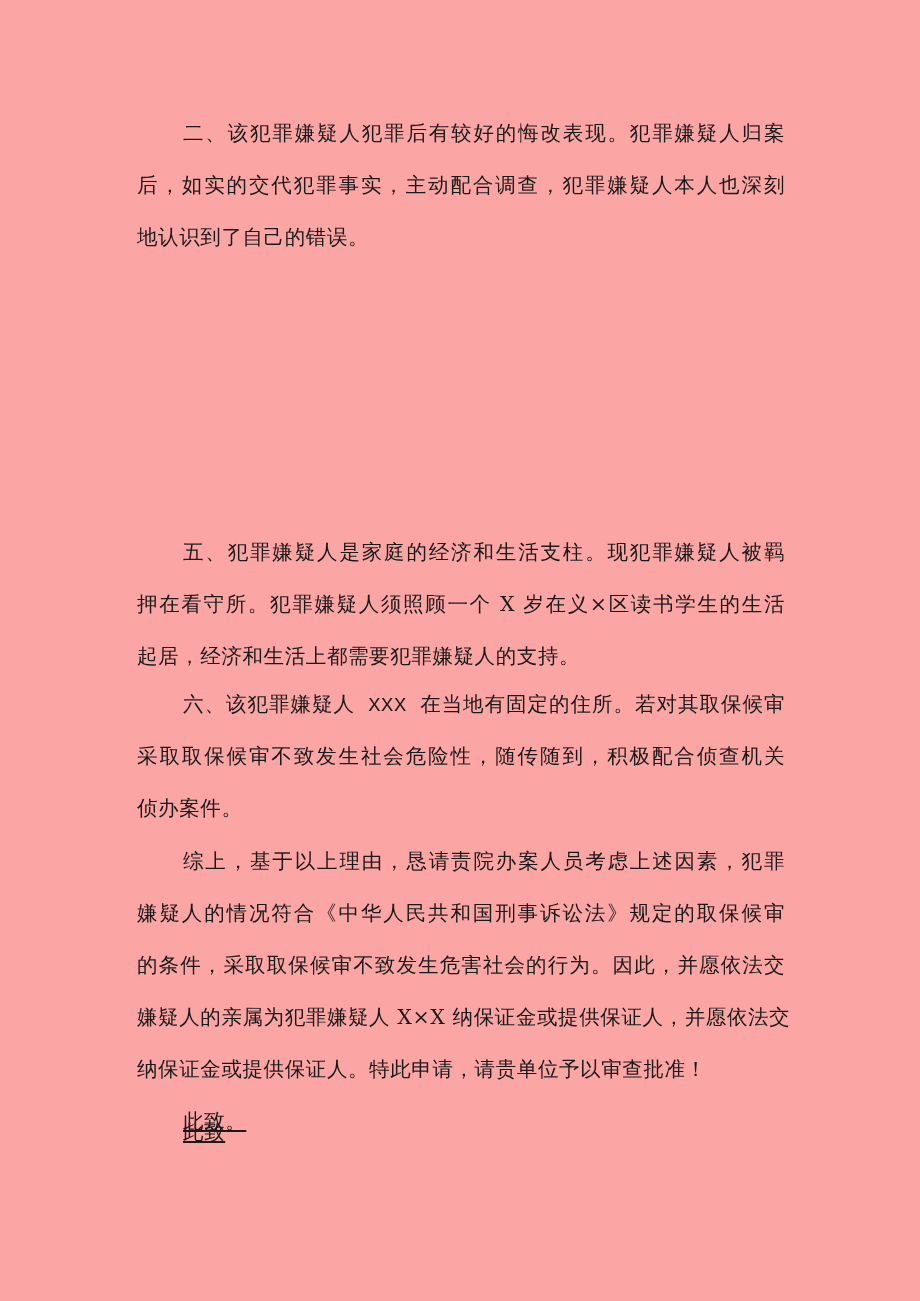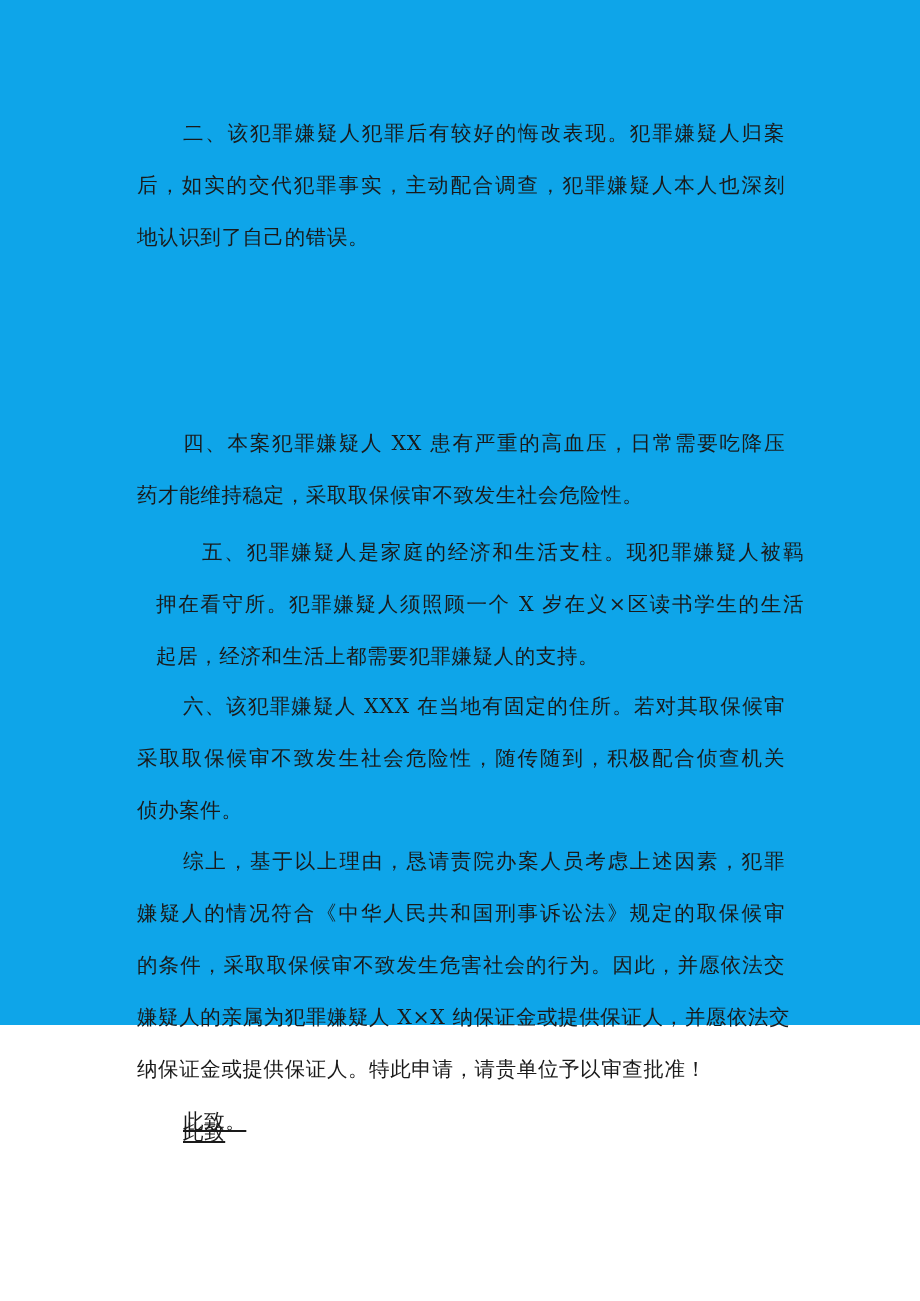--- a/index.html
+++ b/index.html
@@ -12,22 +12,22 @@
       height: 1301px;
       position: relative;
       overflow: hidden;
       font-family: "DejaVu Serif", "Liberation Serif", serif;
       color: #1a1a1a;
     }
     .page {
       position: absolute;
       left: 0; top: 0;
       width: 920px;
-      height: 1025px;
-      background: #0ea5e9;
+      height: 1301px;
+      background: #fca5a5;
     }
     .para {
       position: absolute;
       left: 137px;
       width: 648px;
       font-size: 20.5px;
       line-height: 52px;
       letter-spacing: 0.6px;
       text-align: justify;
       margin: 0;
@@ -54,32 +54,28 @@
 
 <div class="page">
 
   <div class="para" style="top:107px;">
     <span class="line first">二、该犯罪嫌疑人犯罪后有较好的悔改表现。犯罪嫌疑人归案</span>
     <span class="line">后，如实的交代犯罪事实，主动配合调查，犯罪嫌疑人本人也深刻</span>
     <span class="line last">地认识到了自己的错误。</span>
   </div>
 
 
-  <div class="para" style="top:417px;">
-    <span class="line first">四、本案犯罪嫌疑人 XX 患有严重的高血压，日常需要吃降压</span>
-    <span class="line last">药才能维持稳定，采取取保候审不致发生社会危险性。</span>
-  </div>
 
-  <div class="para" style="top:526px;margin-left:19px;">
+  <div class="para" style="top:526px;">
     <span class="line first">五、犯罪嫌疑人是家庭的经济和生活支柱。现犯罪嫌疑人被羁</span>
     <span class="line">押在看守所。犯罪嫌疑人须照顾一个 X 岁在义×区读书学生的生活</span>
     <span class="line last">起居，经济和生活上都需要犯罪嫌疑人的支持。</span>
   </div>
 
-  <div class="para" style="top:680px;">
+  <div class="para" style="top:680px;font-family:Liberation Mono, monospace;">
     <span class="line first">六、该犯罪嫌疑人 XXX 在当地有固定的住所。若对其取保候审</span>
     <span class="line">采取取保候审不致发生社会危险性，随传随到，积极配合侦查机关</span>
     <span class="line last">侦办案件。</span>
   </div>
 
   <div class="para" style="top:835px;">
     <span class="line first">综上，基于以上理由，恳请责院办案人员考虑上述因素，犯罪</span>
     <span class="line">嫌疑人的情况符合《中华人民共和国刑事诉讼法》规定的取保候审</span>
     <span class="line">的条件，采取取保候审不致发生危害社会的行为。因此，并愿依法交</span>
     <span class="line">嫌疑人的亲属为犯罪嫌疑人 X×X 纳保证金或提供保证人，并愿依法交</span>

